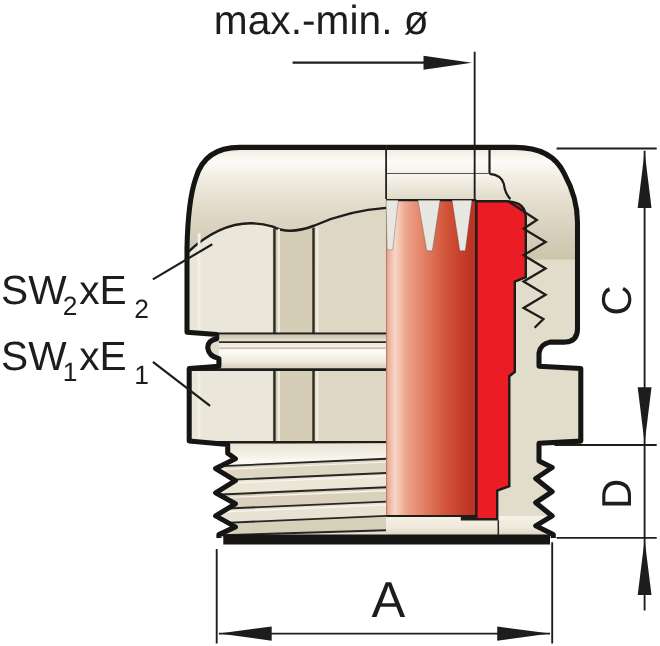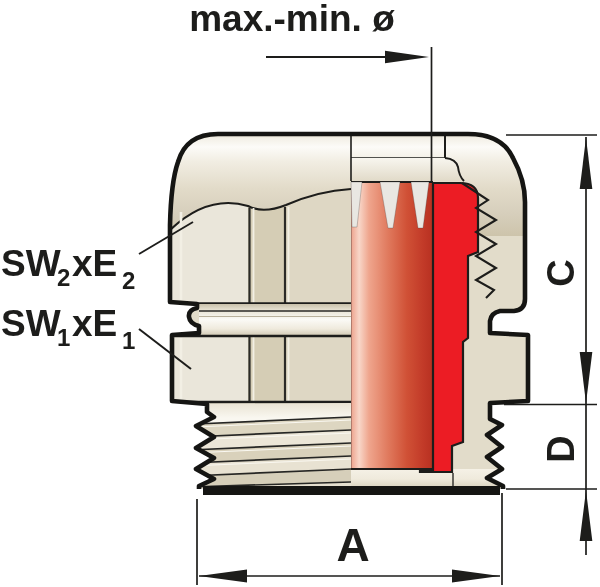--- a/index.html
+++ b/index.html
@@ -1,17 +1,17 @@
 <!DOCTYPE html>
 <html><head>
 <meta charset="utf-8">
 <style>
   html,body{margin:0;padding:0;background:#ffffff;}
   #stage{position:relative;width:600px;height:587px;background:#ffffff;overflow:hidden;
-         font-family:"Liberation Sans", sans-serif;font-weight:bold;}
+         font-family:"Liberation Sans", sans-serif;}
   svg{display:block;}
   text{fill:#1d1d1b;}
   .lbl{font-family:"Liberation Sans", sans-serif;}
 </style>
 </head>
 <body>
 
 <div id="stage">
 <svg width="600" height="587" viewBox="0 0 600 587">
   <defs>

